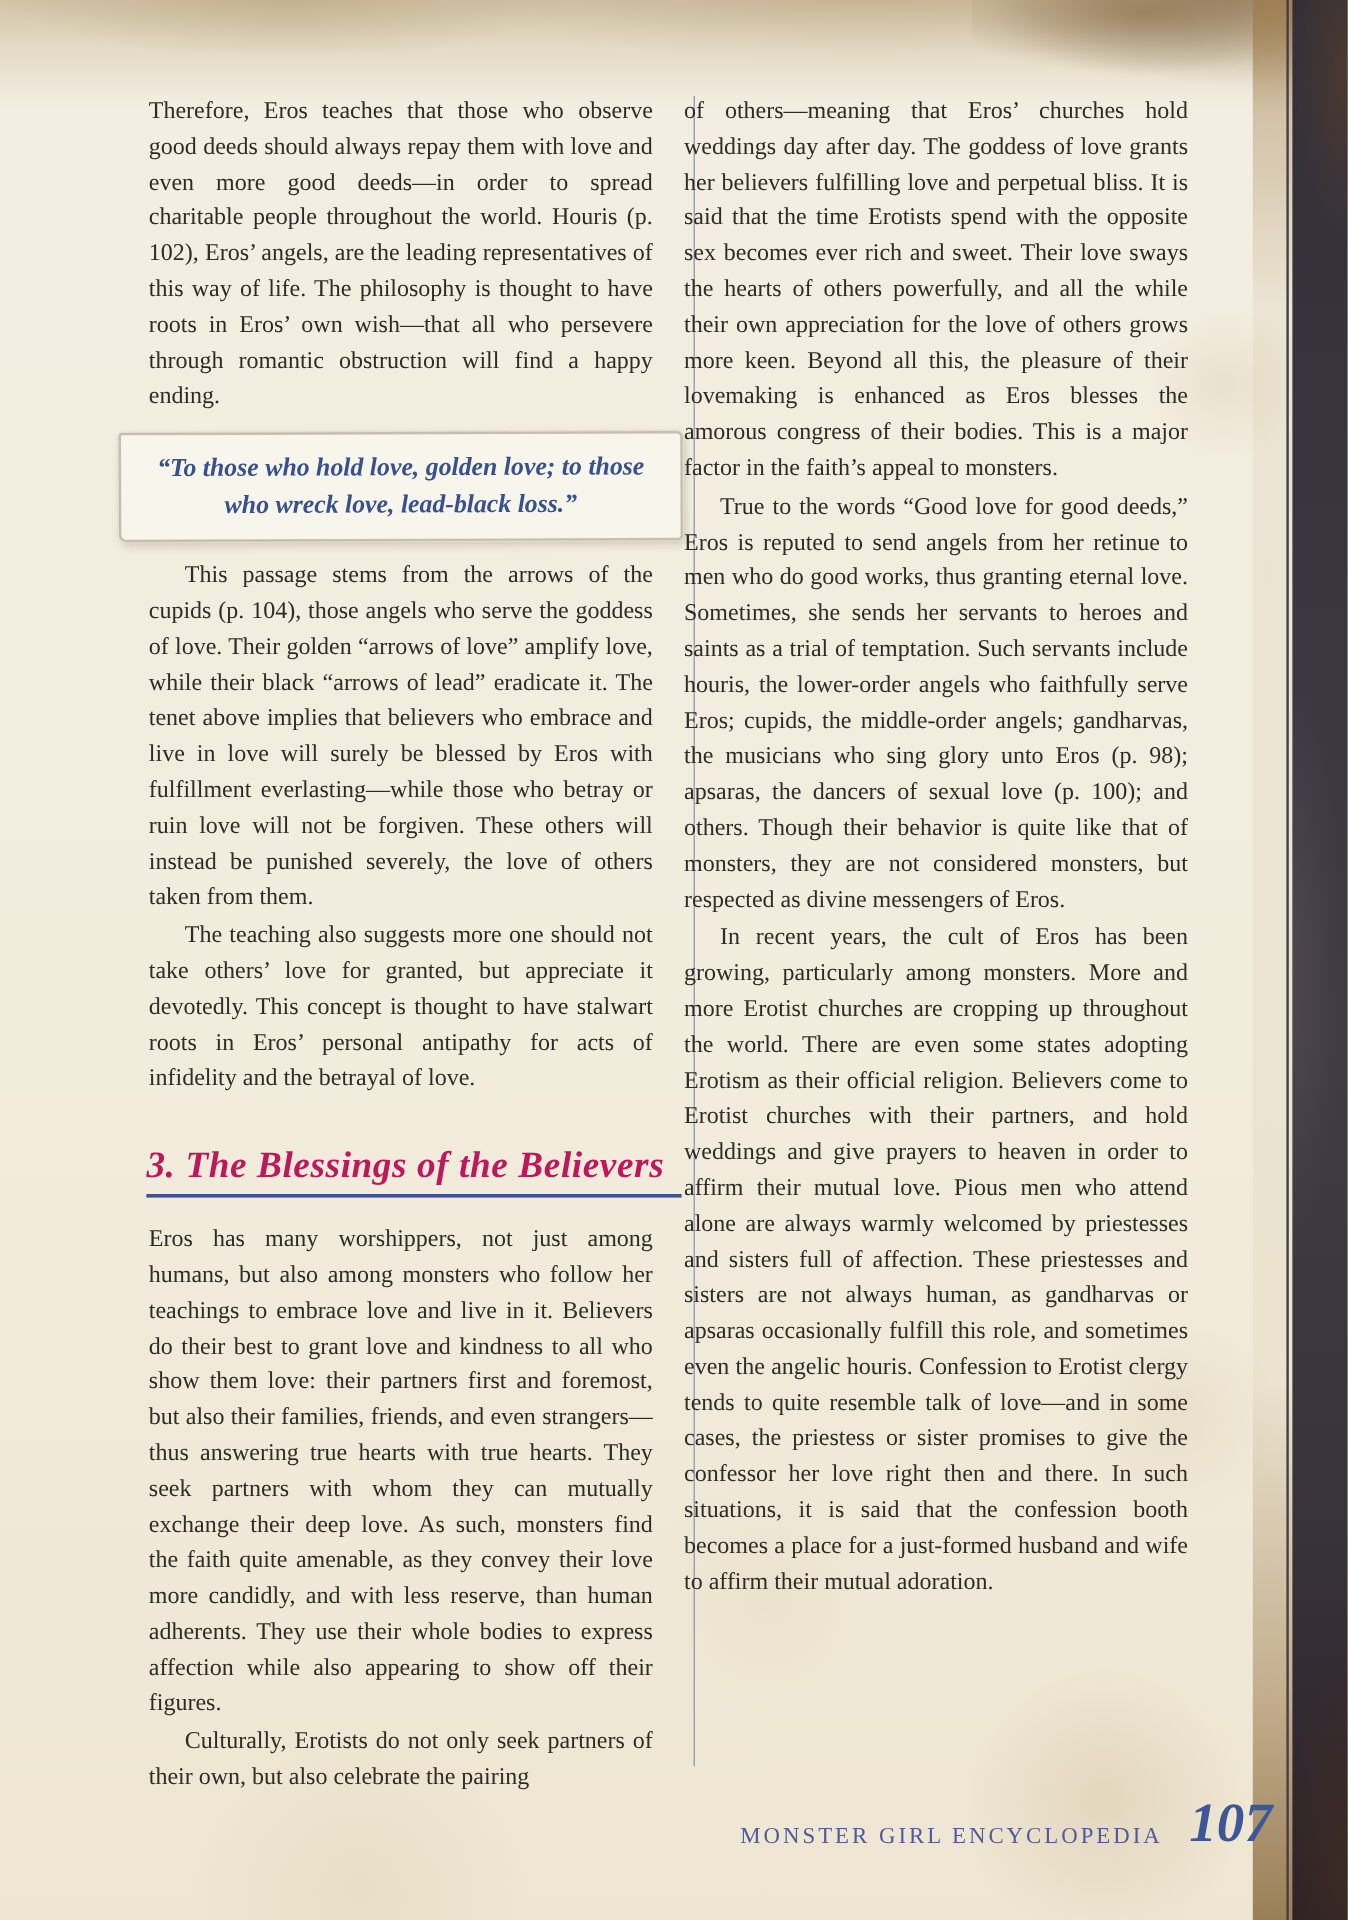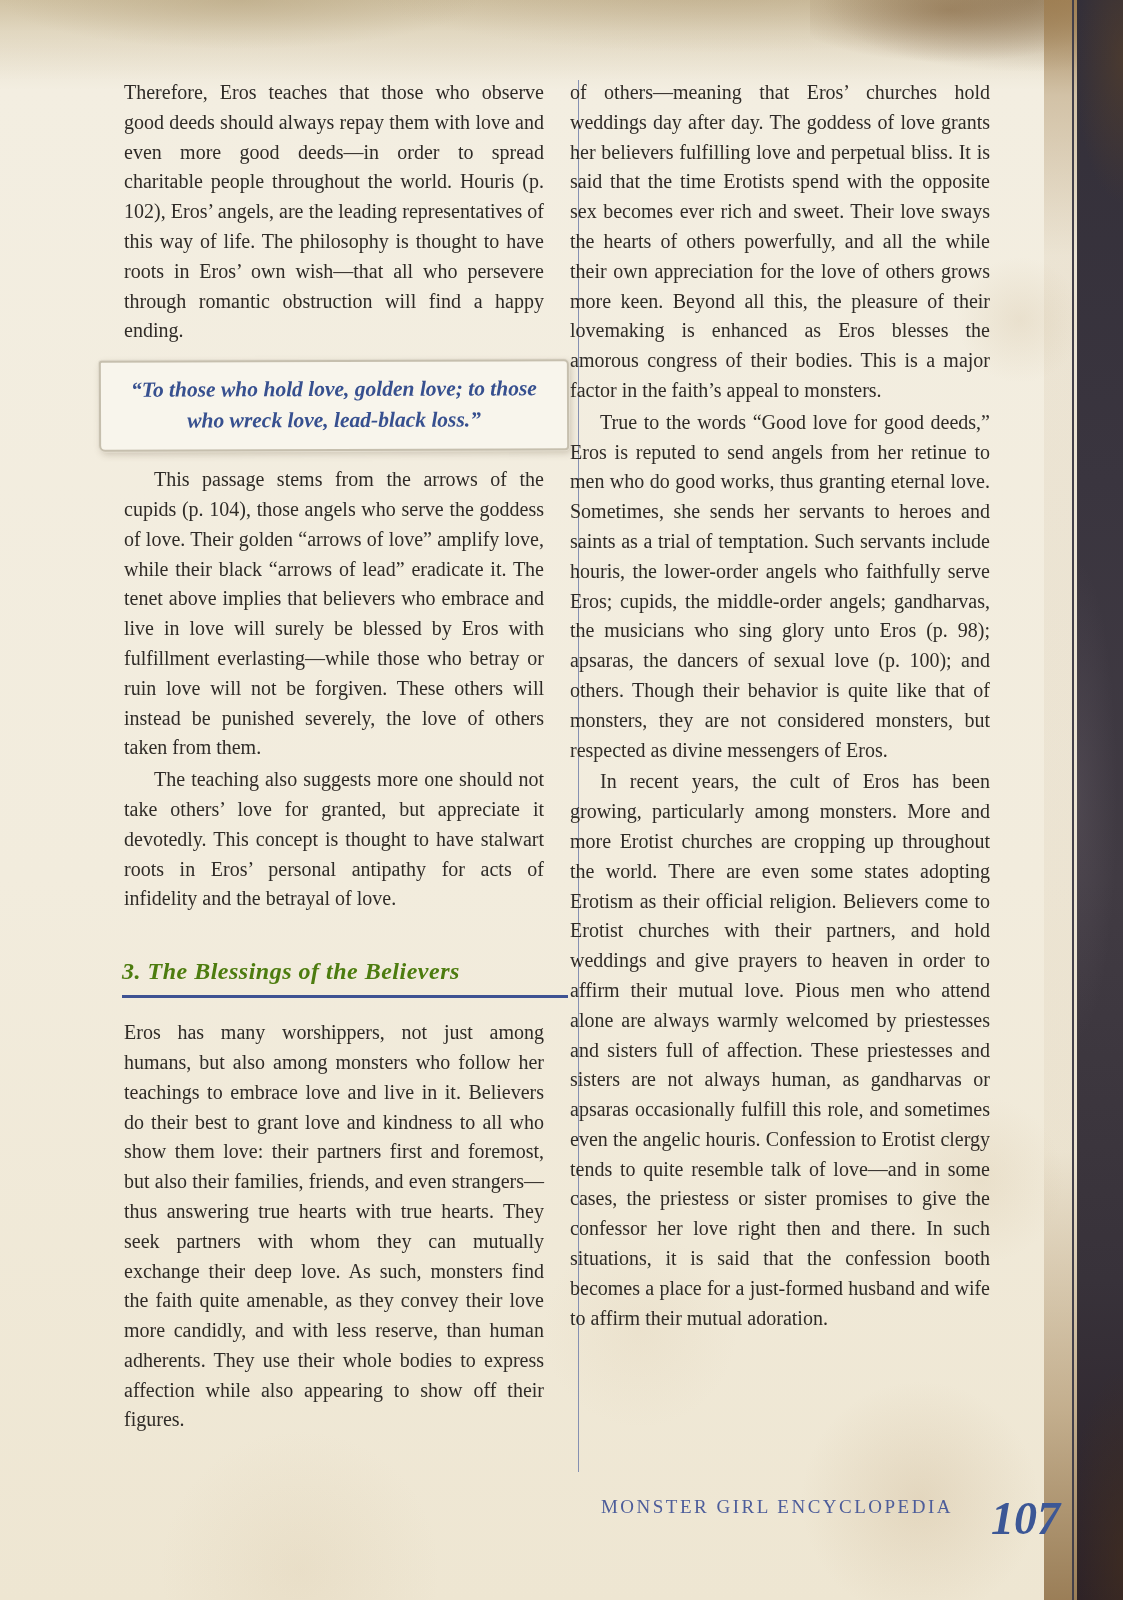--- a/index.html
+++ b/index.html
@@ -92,40 +92,40 @@
     color: #37508f;
   }
 
   
   .section-heading {
     display: block;
     margin: 40px -22px 20px 0;
     padding-bottom: 7px;
     border-bottom: 3px solid #3e5292;
     font-weight: bold; font-style: italic;
-    font-size: 24px; line-height: 34px;
-    color: #4d7c0f;
+    font-size: 31px; line-height: 34px;
+    color: #be185d;
     text-align: left; text-indent: 0;
     letter-spacing: 0.5px;
   }
 
   
   .footer {
     position: absolute; left: 0; top: 1496px; width: 1060px;
-    display: flex; align-items: flex-start; justify-content: flex-end;
+    display: flex; align-items: flex-end; justify-content: flex-end;
     pointer-events: none;
   }
   .book-title {
     font-size: 19px; letter-spacing: 2.5px;
     color: #4d5d9a;
     font-variant: small-caps;
     text-transform: uppercase;
   }
   .page-number {
-    margin-left: 38px;
+    margin-left: 22px;
     font-size: 46px; font-weight: bold; font-style: italic;
     color: #3c5796;
     line-height: 46px;
   }
 </style>
 </head>
 <body>
 
 <div class="top-stain"></div>
 <div class="top-right-stain"></div>
@@ -136,20 +136,21 @@
 
 <div class="column-divider"></div>
 
 <div class="column col-left">
   <p>Therefore, Eros teaches that those who observe good deeds should always repay them with love and even more good deeds—in order to spread charitable people throughout the world. Houris (p. 102), Eros’ angels, are the leading representatives of this way of life. The philosophy is thought to have roots in Eros’ own wish—that all who persevere through romantic obstruction will find a happy ending.</p>
   <div class="pull-quote">“To those who hold love, golden love; to those who wreck love, lead-black loss.”</div>
   <p class="indent">This passage stems from the arrows of the cupids (p. 104), those angels who serve the goddess of love. Their golden “arrows of love” amplify love, while their black “arrows of lead” eradicate it. The tenet above implies that believers who embrace and live in love will surely be blessed by Eros with fulfillment everlasting—while those who betray or ruin love will not be forgiven. These others will instead be punished severely, the love of others taken from them.</p>
   <p class="indent">The teaching also suggests more one should not take others’ love for granted, but appreciate it devotedly. This concept is thought to have stalwart roots in Eros’ personal antipathy for acts of infidelity and the betrayal of love.</p>
   <h2 class="section-heading">3. The Blessings of the Believers</h2>
   <p>Eros has many worshippers, not just among humans, but also among monsters who follow her teachings to embrace love and live in it. Believers do their best to grant love and kindness to all who show them love: their partners first and foremost, but also their families, friends, and even strangers—thus answering true hearts with true hearts. They seek partners with whom they can mutually exchange their deep love. As such, monsters find the faith quite amenable, as they convey their love more candidly, and with less reserve, than human adherents. They use their whole bodies to express affection while also appearing to show off their figures.</p>
+  <p class="indent">Culturally, Erotists do not only seek partners of their own, but also celebrate the pairing</p>
 </div>
 
 <div class="column col-right">
   <p>of others—meaning that Eros’ churches hold weddings day after day. The goddess of love grants her believers fulfilling love and perpetual bliss. It is said that the time Erotists spend with the opposite sex becomes ever rich and sweet. Their love sways the hearts of others powerfully, and all the while their own appreciation for the love of others grows more keen. Beyond all this, the pleasure of their lovemaking is enhanced as Eros blesses the amorous congress of their bodies. This is a major factor in the faith’s appeal to monsters.</p>
   <p class="indent">True to the words “Good love for good deeds,” Eros is reputed to send angels from her retinue to men who do good works, thus granting eternal love. Sometimes, she sends her servants to heroes and saints as a trial of temptation. Such servants include houris, the lower-order angels who faithfully serve Eros; cupids, the middle-order angels; gandharvas, the musicians who sing glory unto Eros (p. 98); apsaras, the dancers of sexual love (p. 100); and others. Though their behavior is quite like that of monsters, they are not considered monsters, but respected as divine messengers of Eros.</p>
   <p class="indent">In recent years, the cult of Eros has been growing, particularly among monsters. More and more Erotist churches are cropping up throughout the world. There are even some states adopting Erotism as their official religion. Believers come to Erotist churches with their partners, and hold weddings and give prayers to heaven in order to affirm their mutual love. Pious men who attend alone are always warmly welcomed by priestesses and sisters full of affection. These priestesses and sisters are not always human, as gandharvas or apsaras occasionally fulfill this role, and sometimes even the angelic houris. Confession to Erotist clergy tends to quite resemble talk of love—and in some cases, the priestess or sister promises to give the confessor her love right then and there. In such situations, it is said that the confession booth becomes a place for a just-formed husband and wife to affirm their mutual adoration.</p>
 </div>
 
 <div class="footer">
   <span class="book-title">Monster Girl Encyclopedia</span>

